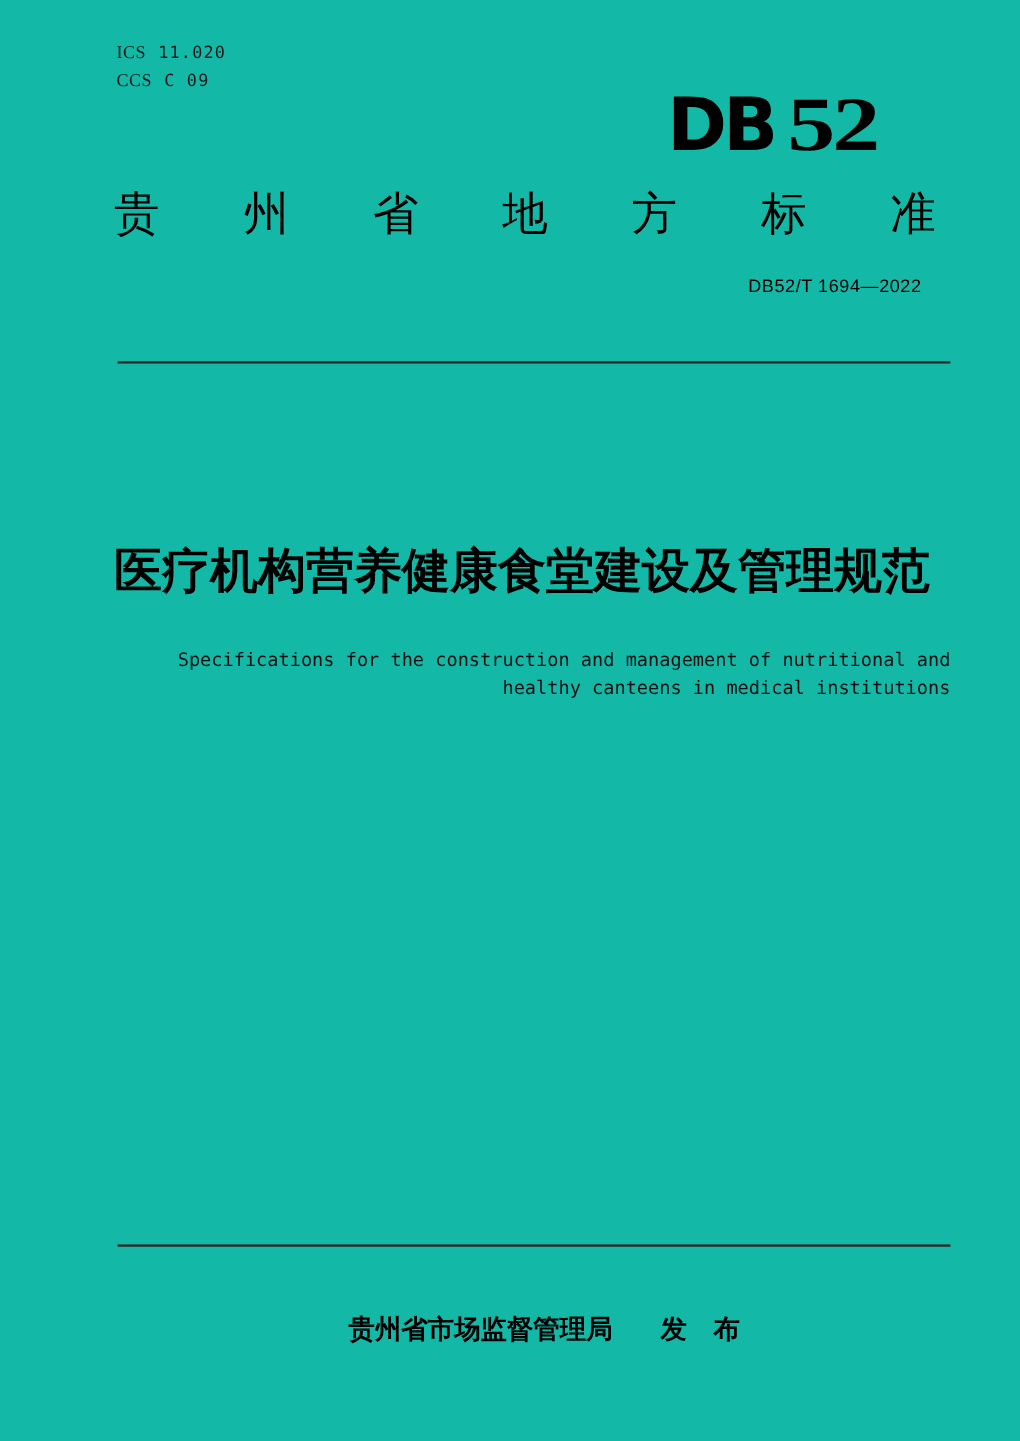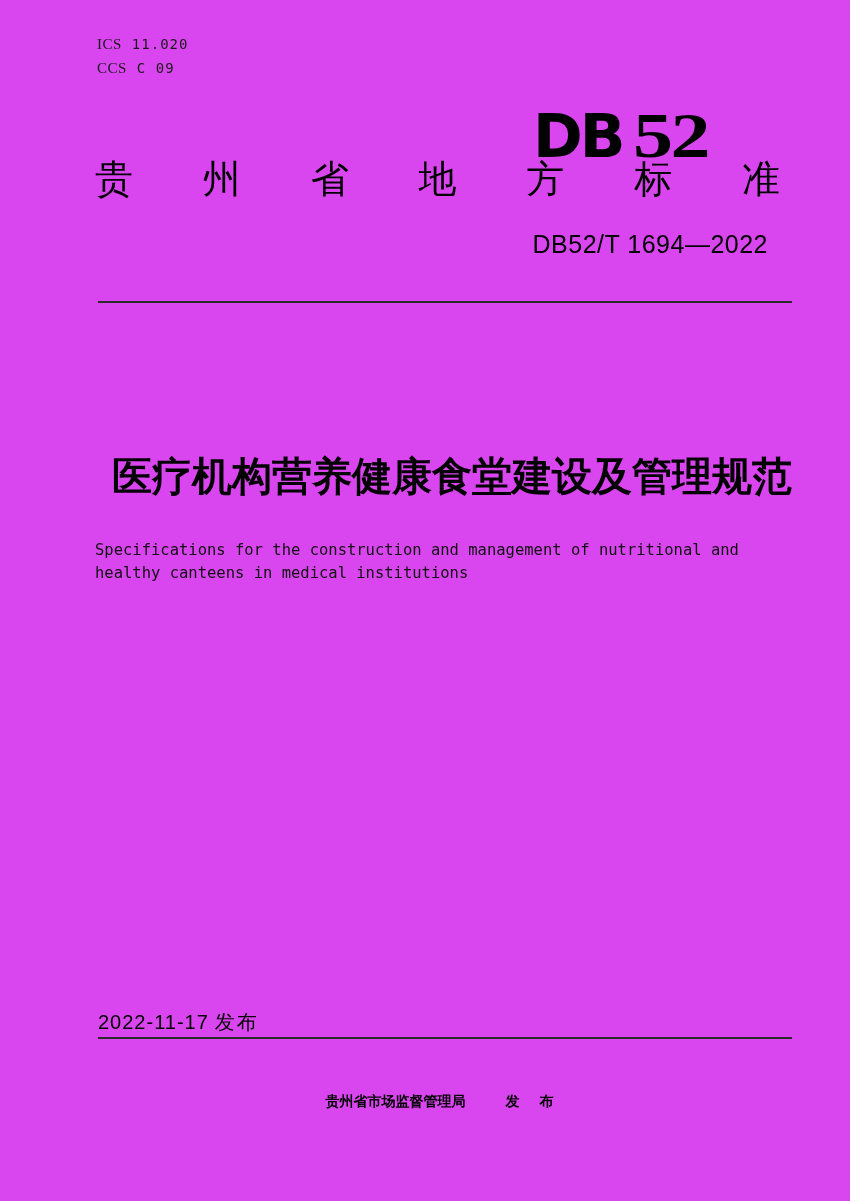--- a/index.html
+++ b/index.html
@@ -1,29 +1,29 @@
 <!DOCTYPE html>
 <html><head>
 <meta charset="utf-8">
 <style>
   html,body{margin:0;padding:0;background:#ffffff;}
   .page{
     position:relative;
     width:850px;height:1201px;
-    background:#d946ef;
+    background:#14b8a6;
     overflow:hidden;
     font-family:"Liberation Sans", sans-serif;
     color:#111;
   }
   
   .codes{position:absolute;left:97px;top:36px;font-family:"Liberation Serif", serif;font-size:15px;color:#1a1a1a;}
   .codes .row{margin-bottom:7px;letter-spacing:.5px;}
   .codes .val{font-family:"DejaVu Sans Mono", monospace;font-size:14px;margin-left:10px;letter-spacing:1px;}
   
-  .logo{position:absolute;left:533px;top:72px;white-space:nowrap;color:#000;margin-top:32px;}
+  .logo{position:absolute;left:556px;top:72px;white-space:nowrap;color:#000;}
   .logo .db{
     font-family:"DejaVu Sans", sans-serif;
     font-weight:900;font-size:60px;line-height:1;
     letter-spacing:-3px;
     display:inline-block;transform:scaleY(1.02);
   }
   .logo .num{
     font-family:"Liberation Serif", serif;
     font-weight:700;font-size:64px;line-height:1;
     display:inline-block;transform:scaleX(1.25);transform-origin:left bottom;
@@ -31,50 +31,50 @@
   }
   
   .std-type{
     position:absolute;left:95px;width:685px;top:160px;
     display:flex;justify-content:space-between;
     font-size:38px;font-weight:500;line-height:1.05;color:#000;
   }
   
   .std-number{
     position:absolute;right:82px;top:230px;
-    font-size:25px;letter-spacing:.5px;color:#000;
+    font-size:15px;letter-spacing:.5px;color:#000;
   }
   
   .rule{position:absolute;left:98px;width:694px;height:2px;background:#2b2b2b;}
   .rule-top{top:301px;}
   .rule-bottom{top:1037px;}
   
   .title-cn{
     position:absolute;left:95px;width:697px;top:453px;
-    text-align:right;font-size:40px;font-weight:600;
+    text-align:left;font-size:40px;font-weight:600;
     letter-spacing:0;color:#000;line-height:1.15;white-space:nowrap;
   }
   .title-en{
     position:absolute;left:95px;width:697px;top:539px;
-    text-align:left;
+    text-align:right;
     font-family:"DejaVu Sans Mono", monospace;
     font-size:15.5px;line-height:23px;color:#111;
   }
   
   .dates{
     position:absolute;left:98px;width:695px;top:1009px;
     display:flex;justify-content:space-between;
     font-size:20px;letter-spacing:1px;color:#000;
   }
   .dates .d{font-weight:500;}
   .dates .lbl{margin-left:6px;letter-spacing:2px;}
   
   .footer{
-    position:absolute;left:95px;width:697px;top:1093px;
-    text-align:center;font-size:14px;font-weight:700;color:#000;
+    position:absolute;left:109px;width:697px;top:1093px;
+    text-align:center;font-size:22px;font-weight:700;color:#000;
   }
   .footer .gap{display:inline-block;width:40px;}
   .footer .pub{letter-spacing:8px;}
 </style>
 </head>
 <body>
 
 <div class="page">
 
   <div class="codes">
@@ -105,23 +105,20 @@
   <div class="rule rule-top"></div>
 
   <div class="title-cn">医疗机构营养健康食堂建设及管理规范</div>
 
   <div class="title-en">
     <div>Specifications for the construction and management of nutritional and</div>
     <div>healthy canteens in medical institutions</div>
   </div>
 
   <div class="dates">
-    <div>
-      <span class="d">2022-11-17</span><span class="lbl">发布</span>
-    </div>
   </div>
 
   <div class="rule rule-bottom"></div>
 
   <div class="footer">
     <span>贵州省市场监督管理局</span><span class="gap"></span><span class="pub">发 布</span>
   </div>
 
 </div>
 

